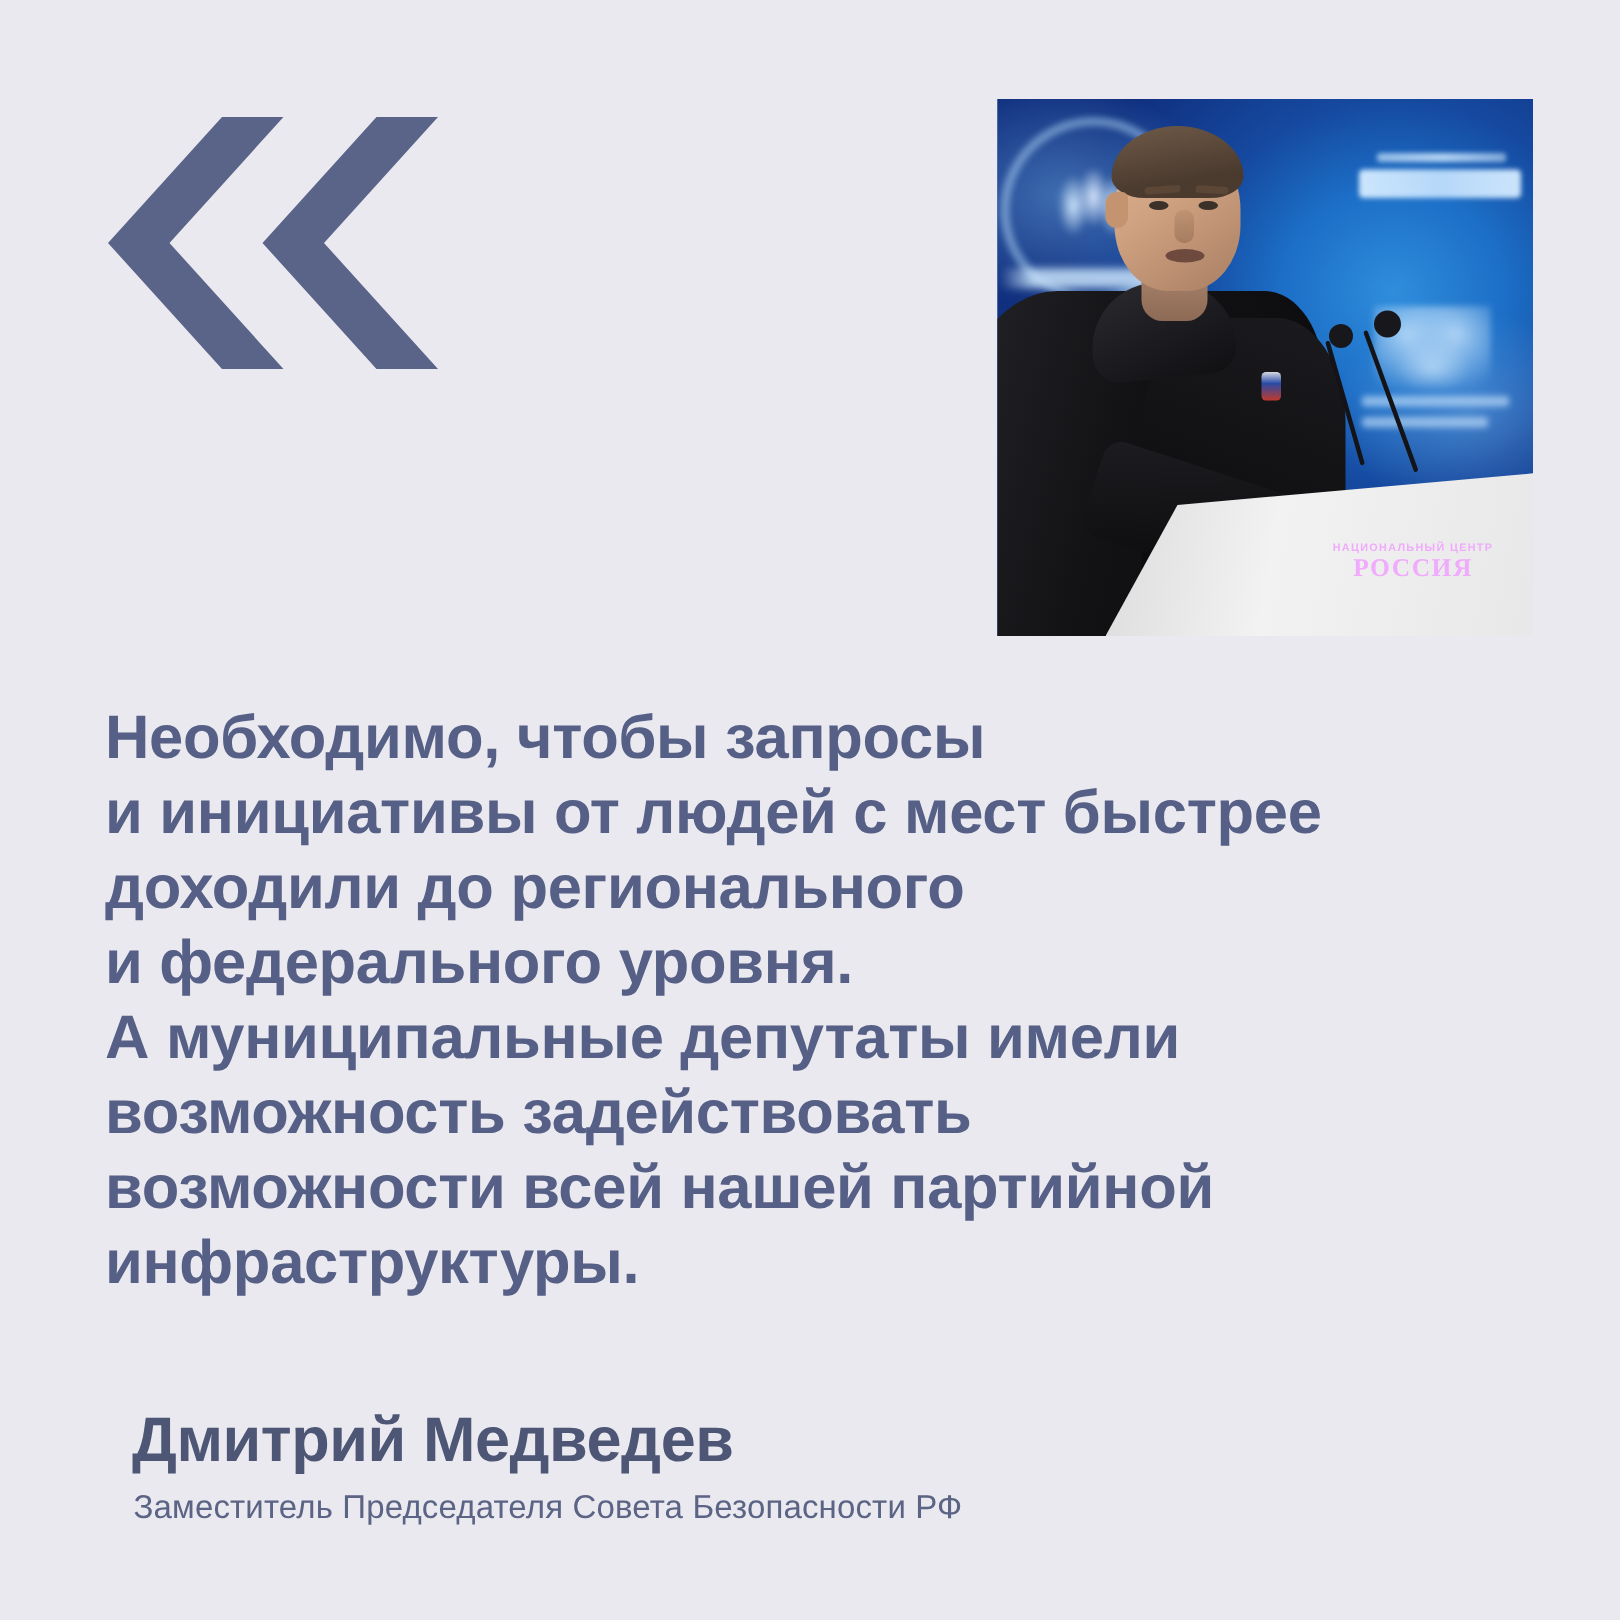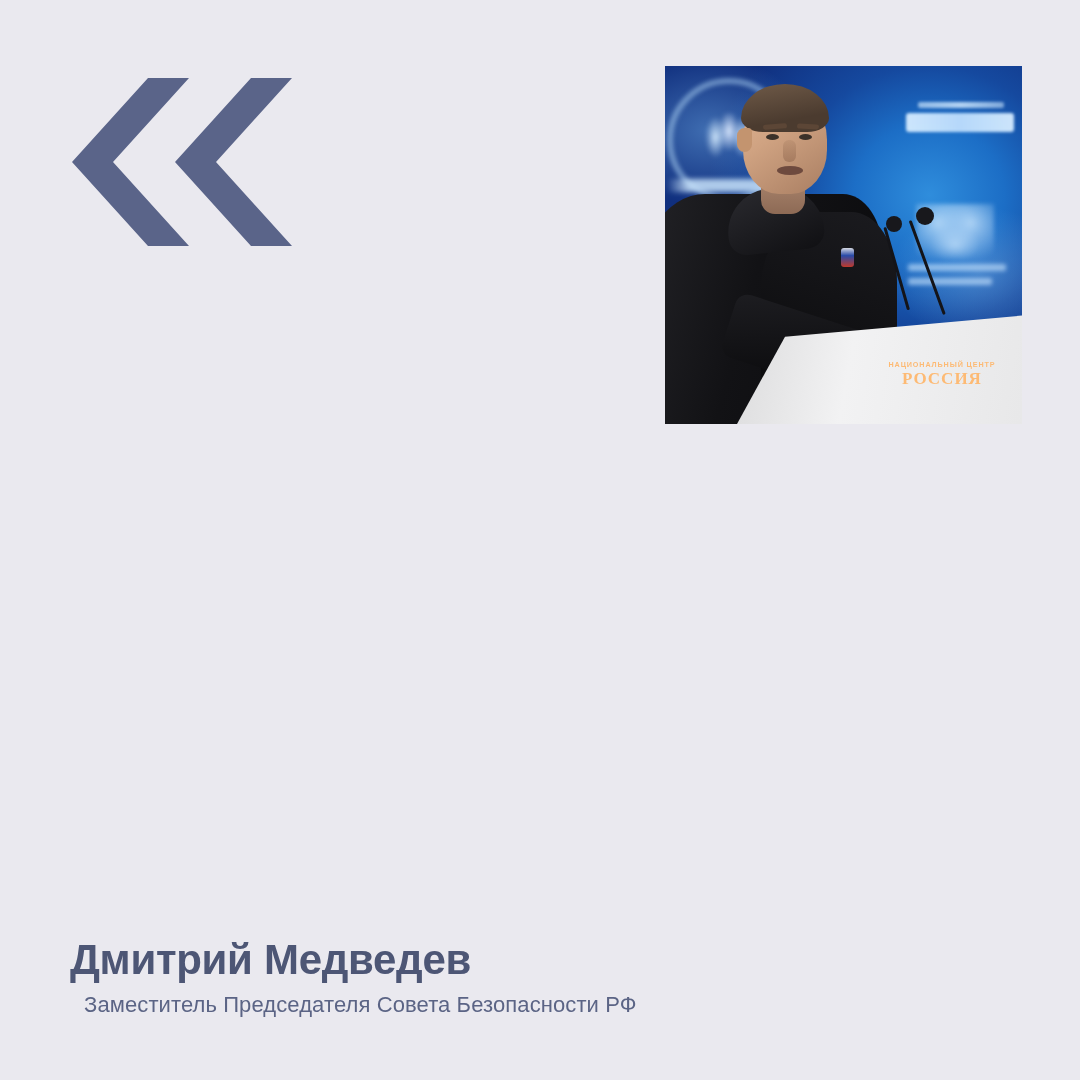--- a/index.html
+++ b/index.html
@@ -317,21 +317,21 @@
     height: 42px;
     background: linear-gradient(180deg, #9a918b, #6e6661);
     clip-path: polygon(4% 34%, 100% 10%, 100% 100%, 0% 100%);
   }
   .podium-logo {
     position: absolute;
     left: 204px;
     bottom: 36px;
     width: 146px;
     text-align: center;
-    color: #fdba74;
+    color: #f0abfc;
   }
   .podium-logo .small {
     font-size: 7.2px;
     letter-spacing: 0.9px;
     font-weight: 700;
     white-space: nowrap;
   }
   .podium-logo .big {
     font-family: "Liberation Serif", "DejaVu Serif", serif;
     font-size: 17px;
@@ -372,37 +372,37 @@
     font-size: 41px;
     line-height: 50px;
     font-weight: 700;
     letter-spacing: -0.2px;
     white-space: pre-line;
   }
 
   
   .attrib {
     position: absolute;
-    left: 70px;
+    left: 88px;
     top: 936px;
   }
   .attrib-name {
     color: #4d5675;
     font-size: 42px;
     font-weight: 700;
     line-height: 1.12;
     letter-spacing: -0.3px;
     margin: 0;
   }
   .attrib-role {
     color: #5b6485;
     font-size: 22px;
     font-weight: 400;
     line-height: 1.3;
-    margin: 8px 0 0 14px;
+    margin: 8px 0 0 1px;
     letter-spacing: 0.1px;
   }
 </style>
 </head>
 <body>
 
 <div class="card">
 
   <div class="quote-mark">
     <svg viewBox="0 0 220 168" xmlns="http://www.w3.org/2000/svg" aria-hidden="true">
@@ -467,19 +467,27 @@
 
       <div class="podium-shadow"></div>
       <div class="podium"></div>
       <div class="podium-logo">
         <div class="small">НАЦИОНАЛЬНЫЙ ЦЕНТР</div>
         <div class="big">РОССИЯ</div>
       </div>
     </div>
   </div>
 
+  <div class="quote">Необходимо, чтобы запросы
+и инициативы от людей с мест быстрее
+доходили до регионального
+и федерального уровня.
+А муниципальные депутаты имели
+возможность задействовать
+возможности всей нашей партийной
+инфраструктуры.</div>
 
   <div class="attrib">
     <p class="attrib-name">Дмитрий Медведев</p>
     <p class="attrib-role">Заместитель Председателя Совета Безопасности РФ</p>
   </div>
 
 </div>
 
 </body></html>

